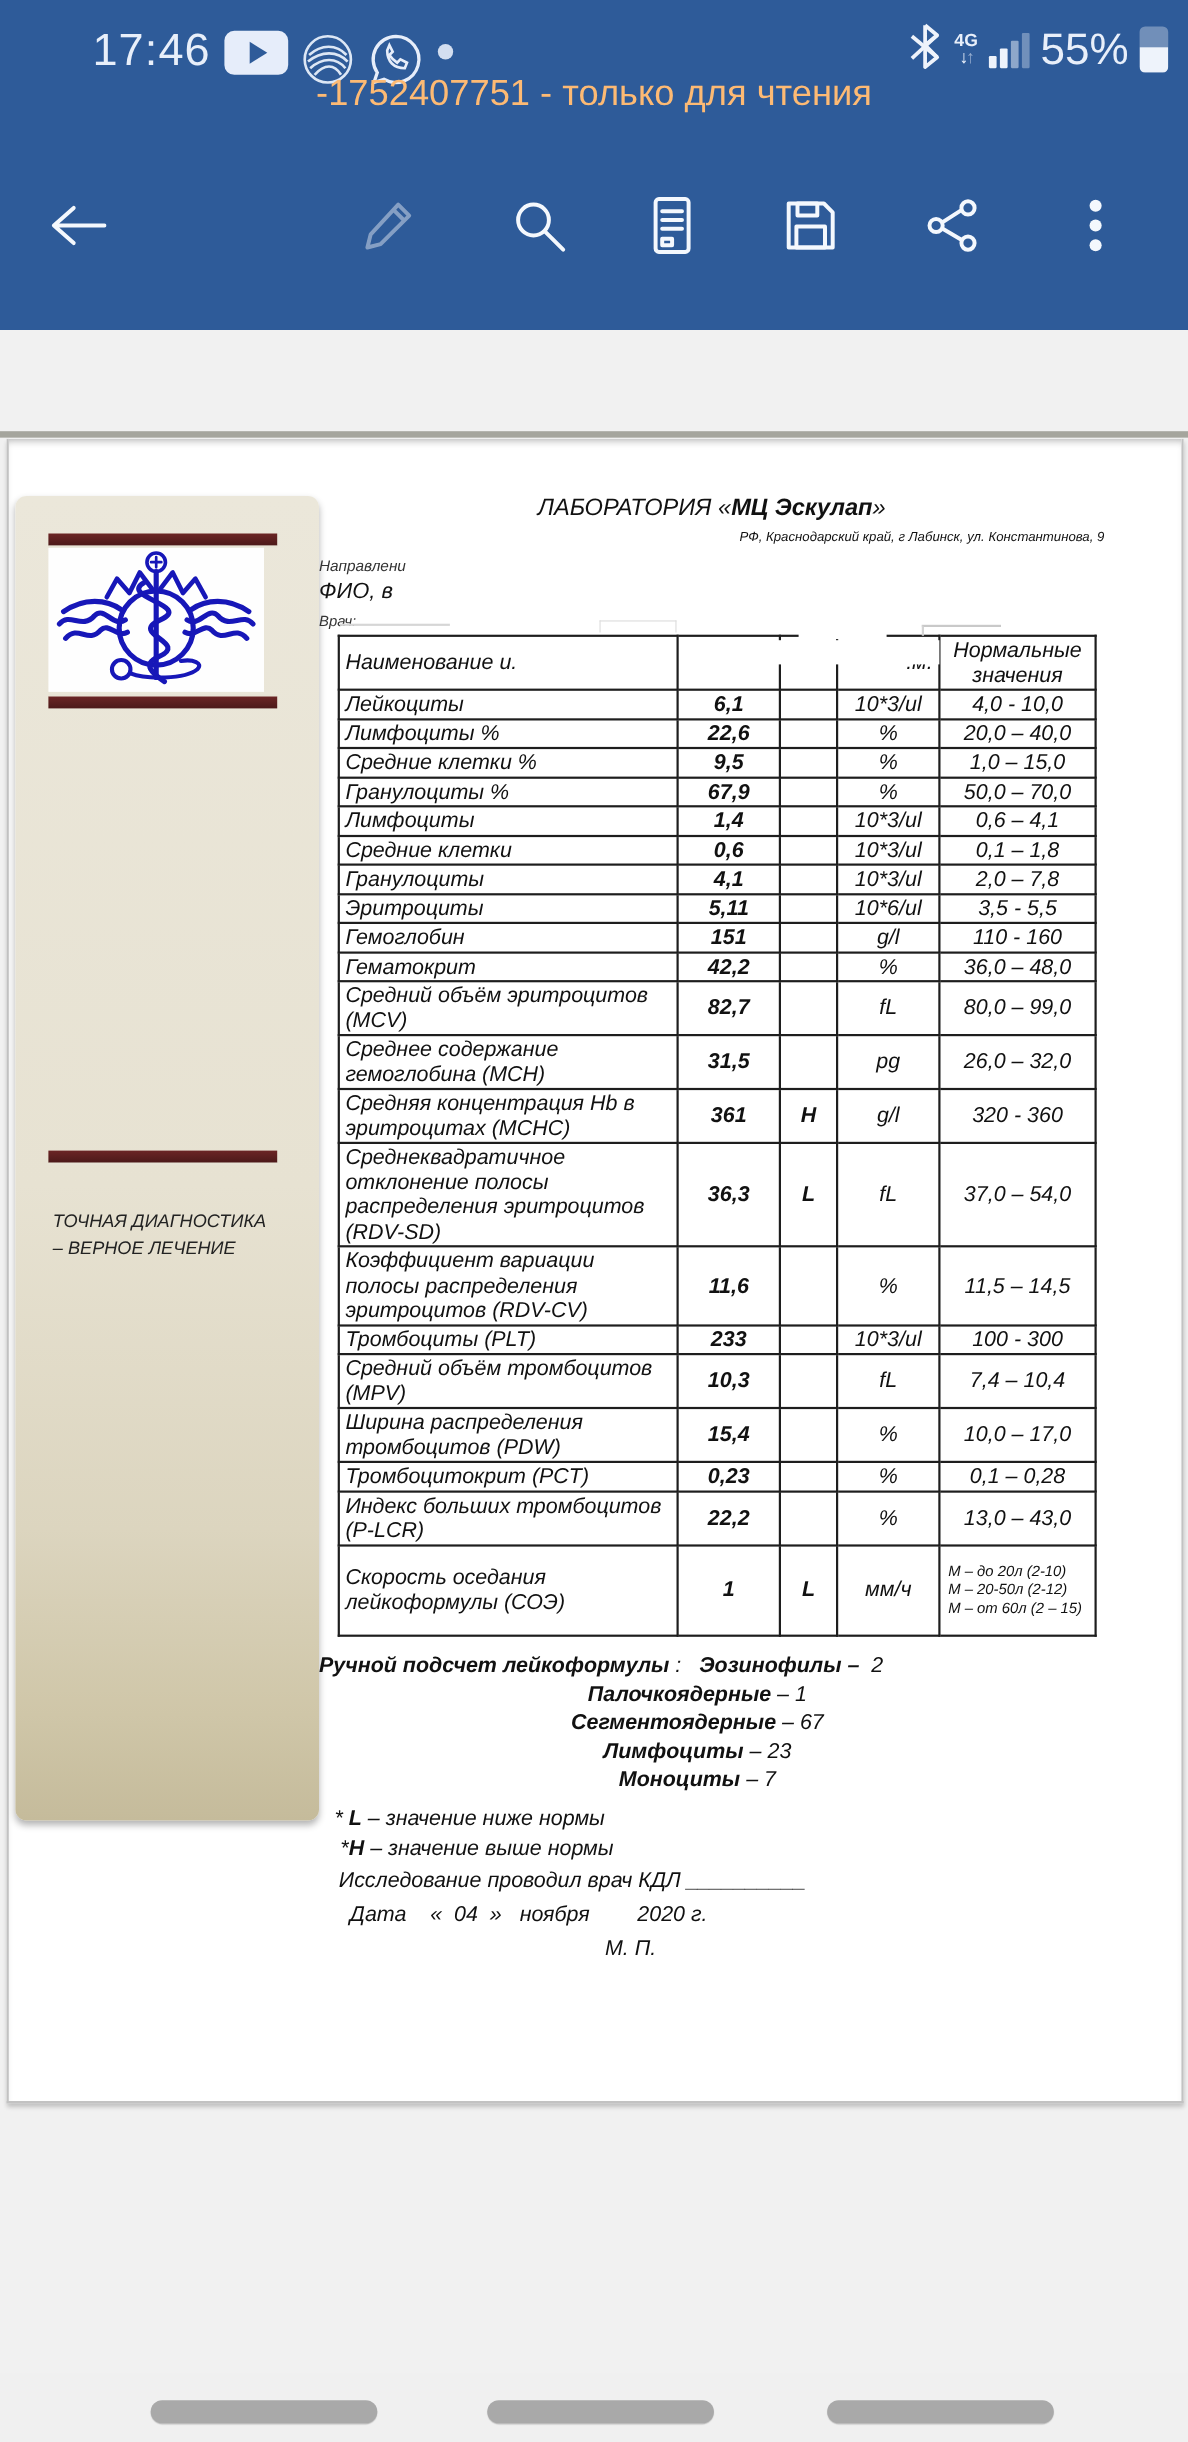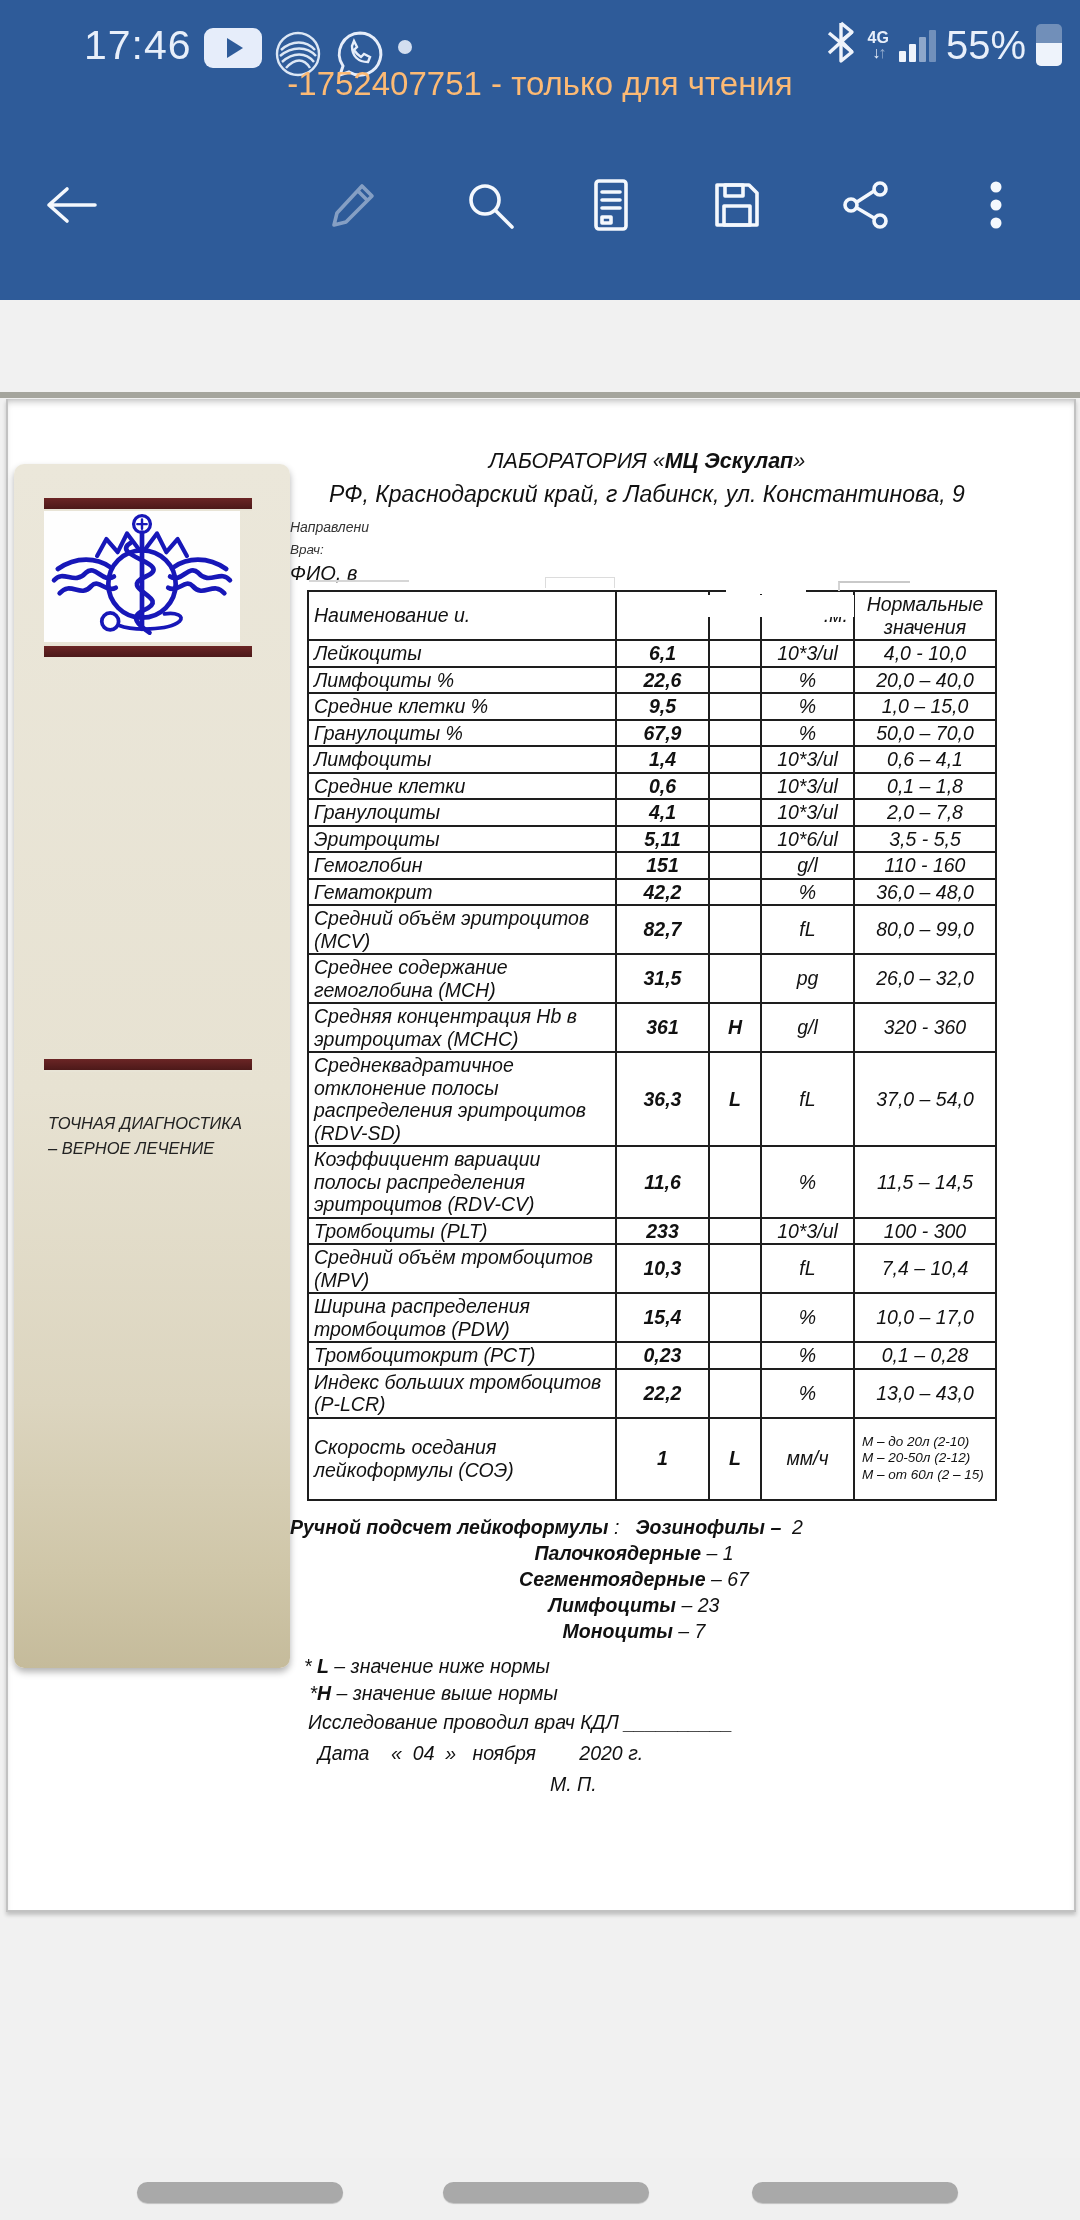--- a/index.html
+++ b/index.html
@@ -39,42 +39,42 @@
   
   .banner{position:absolute;left:0;top:300px;width:1080px;height:92px;background:#fbf0cb;cursor:pointer;}
   .banner-text{position:absolute;left:48px;top:16px;font-size:40px;color:#42464b;}
   .banner-chevron{position:absolute;right:66px;top:30px;}
   .banner-divider{position:absolute;left:0;top:392px;width:1080px;height:6px;background:#a5a59d;}
   
   .doc-backdrop{position:absolute;left:0;top:398px;width:1080px;height:1822px;background:#f1f1f1;}
   .page{position:absolute;left:6px;top:1px;width:1066px;height:1511px;background:#ffffff;
     border:2px solid #c2c2c2;border-top:none;box-shadow:inset 0 6px 8px -5px rgba(0,0,0,.35),0 3px 4px rgba(0,0,0,.2);}
   
-  .side-panel{position:absolute;left:6px;top:65px;width:276px;height:1204px;border-radius:10px;
+  .side-panel{position:absolute;left:6px;top:52px;width:276px;height:1204px;border-radius:10px;
     background:linear-gradient(180deg,#ebe7da 0%,#e7e2d2 52%,#dcd5bf 78%,#cfc6a8 92%,#c5bb9b 100%);
     box-shadow:0 4px 7px rgba(0,0,0,.3);}
   .maroon{position:absolute;left:30px;width:208px;height:11px;background:linear-gradient(#6b2525,#4c1919);border-bottom:2px solid #e8e4d6;}
   .maroon.m-top{top:34px;}
   .maroon.m-bot{top:180px;border-bottom:none;border-top:2px solid #e8e4d6;}
   .maroon.m-div{top:595px;}
   .logo-box{position:absolute;left:30px;top:47px;width:196px;height:131px;background:#fefefe;}
   .logo-box svg{width:100%;height:100%;}
   .side-lines{position:absolute;left:10px;top:204px;width:256px;font-size:14.5px;line-height:21.5px;color:#2e2b26;}
   .sl.c{text-align:center;}
   .sl.l{text-align:left;padding-left:8px;}
   .sl.sm{font-size:13.5px;}
   .sl.gap{margin-top:12px;}
   .sl.gap2{margin-top:3px;}
   .sl.web{font-style:italic;font-weight:bold;font-size:15.5px;margin-top:2px;}
   .slogan{position:absolute;left:34px;top:647px;font-size:16.5px;line-height:25px;font-style:italic;color:#222;}
   
   .report{position:absolute;left:282px;top:0;width:714px;color:#111;font-style:italic;}
   .lab-title{margin-top:50px;text-align:center;font-size:21.5px;}
   .lab-title b{font-weight:bold;}
-  .lab-address{margin-top:7px;text-align:center;font-size:23px;}
+  .lab-address{margin-top:7px;text-align:right;font-size:12px;}
   .fld{text-align:left;}
   .fld-direction{margin-top:11px;font-size:14px;color:#333;}
   .fld-fio{margin-top:5px;font-size:20px;}
   .fld-doctor{margin-top:7px;font-size:13.5px;color:#333;}
   
   .table-wrap{position:relative;margin-top:5px;margin-left:17px;width:688px;}
   table.lab{border-collapse:collapse;width:688px;table-layout:fixed;}
   table.lab td{border:2px solid #1e1e1e;padding:1px 5px;font-size:19.5px;line-height:22.5px;vertical-align:middle;}
   col.c1{width:308px;}col.c2{width:93px;}col.c3{width:52px;}col.c4{width:93px;}col.c5{width:142px;}
   thead td{font-size:18.5px;line-height:21px;vertical-align:top;padding-top:3px;}
@@ -266,22 +266,22 @@
         <div class="slogan">
           <div>ТОЧНАЯ ДИАГНОСТИКА</div>
           <div>– ВЕРНОЕ ЛЕЧЕНИЕ</div>
         </div>
       </aside>
 
       <main class="report">
         <div class="lab-title"><span>ЛАБОРАТОРИЯ «</span><b>МЦ Эскулап</b><span>»</span></div>
         <div class="lab-address">РФ, Краснодарский край, г Лабинск, ул. Константинова, 9</div>
         <div class="fld fld-direction">Направлени</div>
+        <div class="fld fld-fio">ФИО, в</div>
         <div class="fld fld-doctor">Врач:</div>
-        <div class="fld fld-fio">ФИО, в</div>
 
         <div class="table-wrap">
           <table class="lab">
             <colgroup>
                 <col class="c1">
                 <col class="c2">
                 <col class="c3">
                 <col class="c4">
                 <col class="c5">
               </colgroup>

